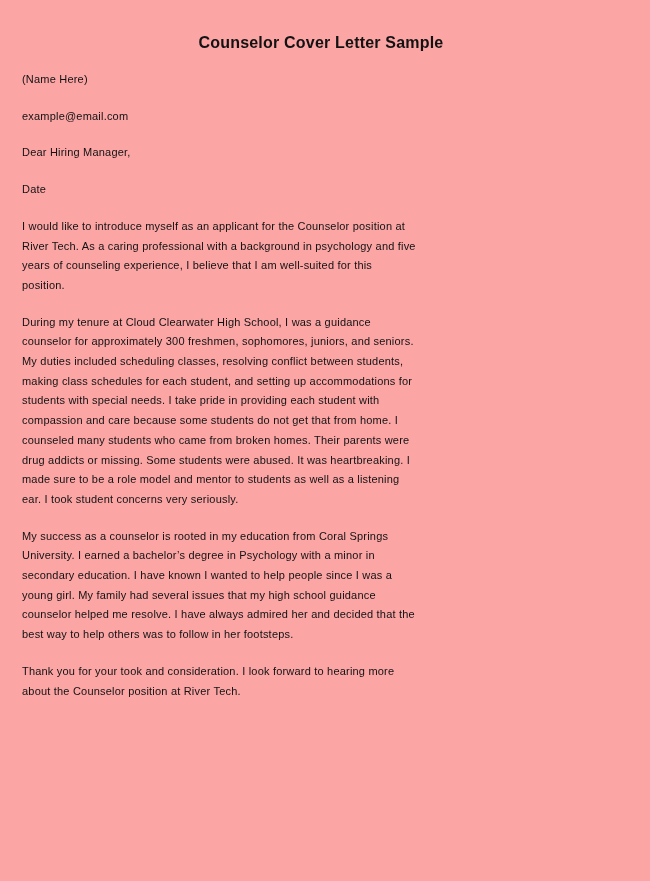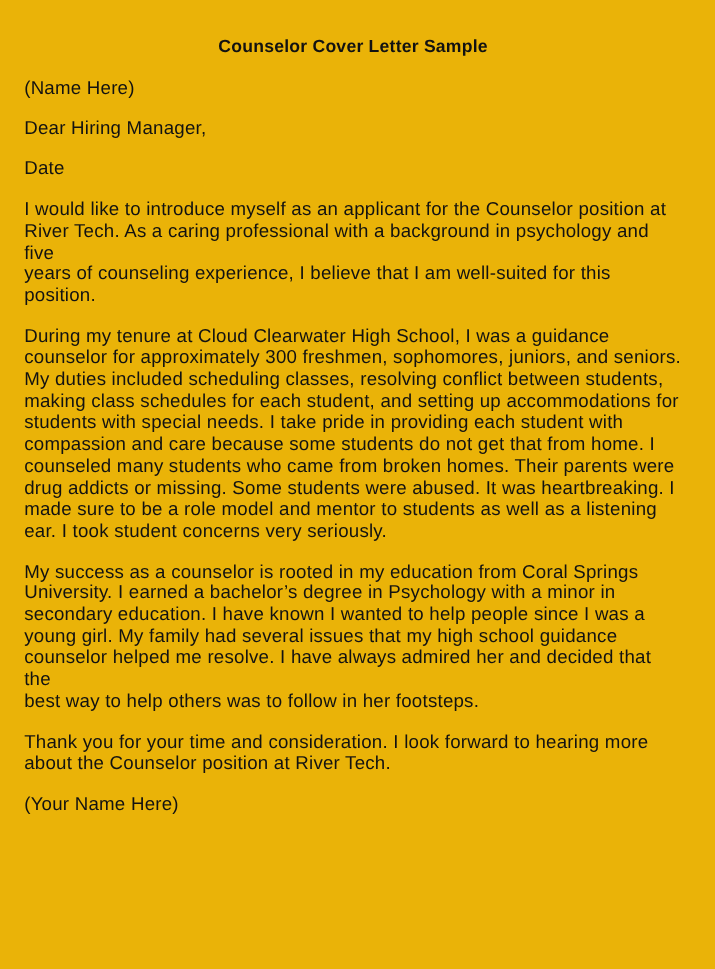--- a/index.html
+++ b/index.html
@@ -11,53 +11,54 @@
     width: 650px;
     height: 881px;
     overflow: hidden;
     font-family: "Liberation Sans", "DejaVu Sans", sans-serif;
     color: #121212;
   }
   .page {
     box-sizing: border-box;
     width: 650px;
     height: 881px;
-    background: #eab308;
+    background: #fca5a5;
     padding: 33px 30px 0 22px;
   }
   .doc-title {
     margin: 0 0 17px 0;
     font-size: 16px;
     font-weight: 700;
     line-height: 20px;
     letter-spacing: 0.2px;
     text-align: center;
     color: #121212;
   }
   .line, .para {
     margin: 0 0 17px 0;
-    font-size: 17px;
+    font-size: 11px;
     font-weight: 400;
     line-height: 19.7px;
     letter-spacing: 0.2px;
     color: #121212;
   }
   .para {
     white-space: pre-line; 
   }
 </style>
 </head>
 <body>
 
 <div class="page">
   <h1 class="doc-title">Counselor Cover Letter Sample</h1>
 
   <p class="line">(Name Here)</p>
 
 
+  <p class="line">example@email.com</p>
 
   <p class="line">Dear Hiring Manager,</p>
 
   <p class="line">Date</p>
 
   <p class="para">I would like to introduce myself as an applicant for the Counselor position at
 River Tech. As a caring professional with a background in psychology and five
 years of counseling experience, I believe that I am well-suited for this
 position.</p>
 
@@ -72,18 +73,17 @@
 made sure to be a role model and mentor to students as well as a listening
 ear. I took student concerns very seriously.</p>
 
   <p class="para">My success as a counselor is rooted in my education from Coral Springs
 University. I earned a bachelor’s degree in Psychology with a minor in
 secondary education. I have known I wanted to help people since I was a
 young girl. My family had several issues that my high school guidance
 counselor helped me resolve. I have always admired her and decided that the
 best way to help others was to follow in her footsteps.</p>
 
-  <p class="para">Thank you for your time and consideration. I look forward to hearing more
+  <p class="para">Thank you for your took and consideration. I look forward to hearing more
 about the Counselor position at River Tech.</p>
 
 
-  <p class="line">(Your Name Here)</p>
 </div>
 
 </body></html>

